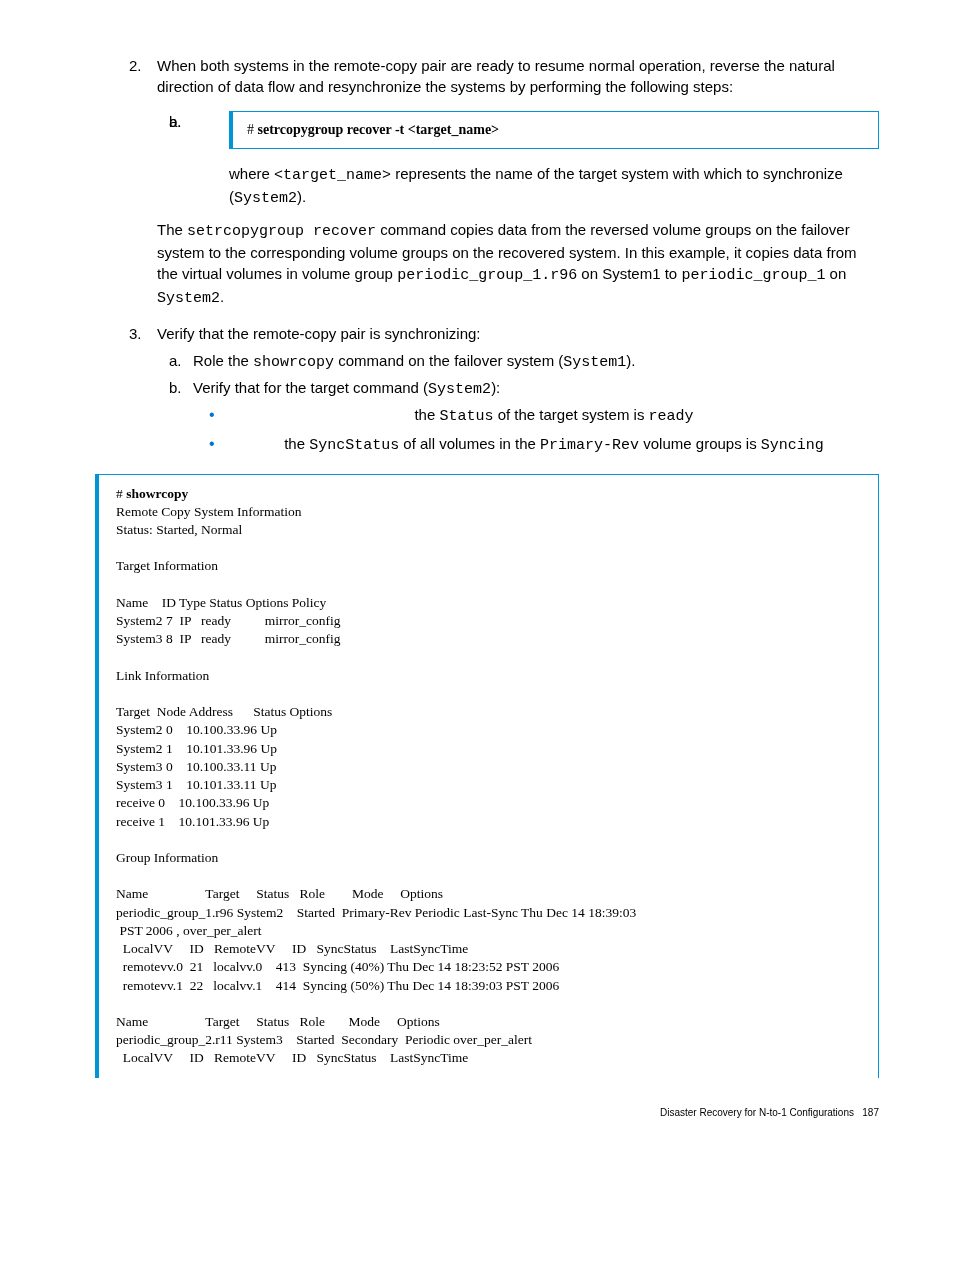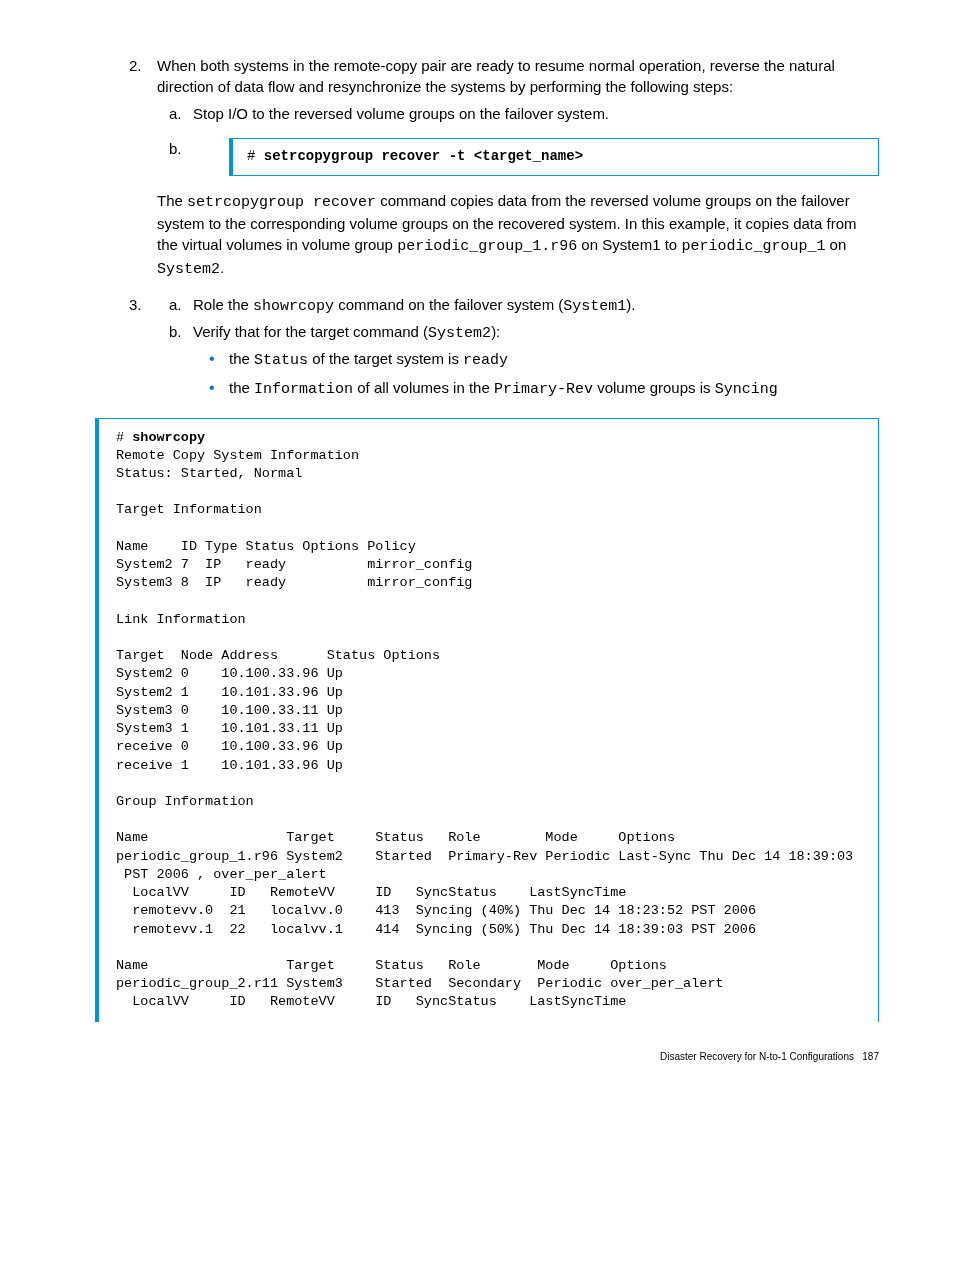--- a/index.html
+++ b/index.html
@@ -42,35 +42,36 @@
     top: 0;
   }
   ul.bul {
     list-style: none;
     padding-left: 36px;
     margin: 4px 0 10px 0;
   }
   ul.bul > li {
     position: relative;
     margin-bottom: 6px;
+    text-align: center;
   }
   ul.bul > li::before {
     content: "•";
     color: #0073cf;
     position: absolute;
     left: -20px;
     top: 0;
     font-size: 16px;
   }
   .codebox {
     border: 1px solid #0096d6;
     border-left: 4px solid #0096d6;
     padding: 8px 14px;
     margin: 14px 0 14px 36px;
-    font-family: Liberation Mono, monospace;
+    font-family: Liberation Serif, serif;
     font-size: 14px;
   }
   .codebox.wide {
     margin: 18px 0 18px 0;
     padding: 10px 17px;
     white-space: pre;
     font-size: 13.5px;
     line-height: 1.35;
     overflow-x: auto;
     border-bottom: none;
@@ -87,43 +88,44 @@
 </head>
 <body>
 
 <ol class="main">
   <li>
     <span class="num">2.</span>
     <span>When both systems in the remote-copy pair are ready to resume normal operation, reverse the natural direction of data flow and resynchronize the systems by performing the following steps:</span>
     <ol class="sub">
       <li>
         <span class="let">a.</span>
-        <span>Stop I/O to the reversed volume groups on the failover system.</span>
       </li>
       <li>
         <span class="let">b.</span>
         <div class="codebox"><span># </span><b>setrcopygroup recover -t &lt;target_name&gt;</b></div>
+        <div class="subind"><span>where </span><span class="mono">&lt;target_name&gt;</span><span> represents the name of the target system with which to synchronize (</span><span class="mono">System2</span><span>).</span></div>
       </li>
     </ol>
     <div style="margin-top:10px;"><span>The </span><span class="mono">setrcopygroup recover</span><span> command copies data from the reversed volume groups on the failover system to the corresponding volume groups on the recovered system. In this example, it copies data from the virtual volumes in volume group </span><span class="mono">periodic_group_1.r96</span><span> on System1 to </span><span class="mono">periodic_group_1</span><span> on </span><span class="mono">System2</span><span>.</span></div>
   </li>
 
   <li>
     <span class="num">3.</span>
+    <span>Verify that the remote-copy pair is synchronizing:</span>
     <ol class="sub">
       <li>
         <span class="let">a.</span>
         <span><span>Role the </span><span class="mono">showrcopy</span><span> command on the failover system (</span><span class="mono">System1</span><span>).</span></span>
       </li>
       <li>
         <span class="let">b.</span>
         <span><span>Verify that for the target command (</span><span class="mono">System2</span><span>):</span></span>
         <ul class="bul">
           <li><span>the </span><span class="mono">Status</span><span> of the target system is </span><span class="mono">ready</span></li>
-          <li><span>the </span><span class="mono">Information</span><span> of all volumes in the </span><span class="mono">Primary-Rev</span><span> volume groups is </span><span class="mono">Syncing</span></li>
+          <li><span>the </span><span class="mono">SyncStatus</span><span> of all volumes in the </span><span class="mono">Primary-Rev</span><span> volume groups is </span><span class="mono">Syncing</span></li>
         </ul>
       </li>
     </ol>
   </li>
 </ol>
 
 <div class="codebox wide"><span># </span><b>showrcopy</b><span>
 Remote Copy System Information
 Status: Started, Normal
 

